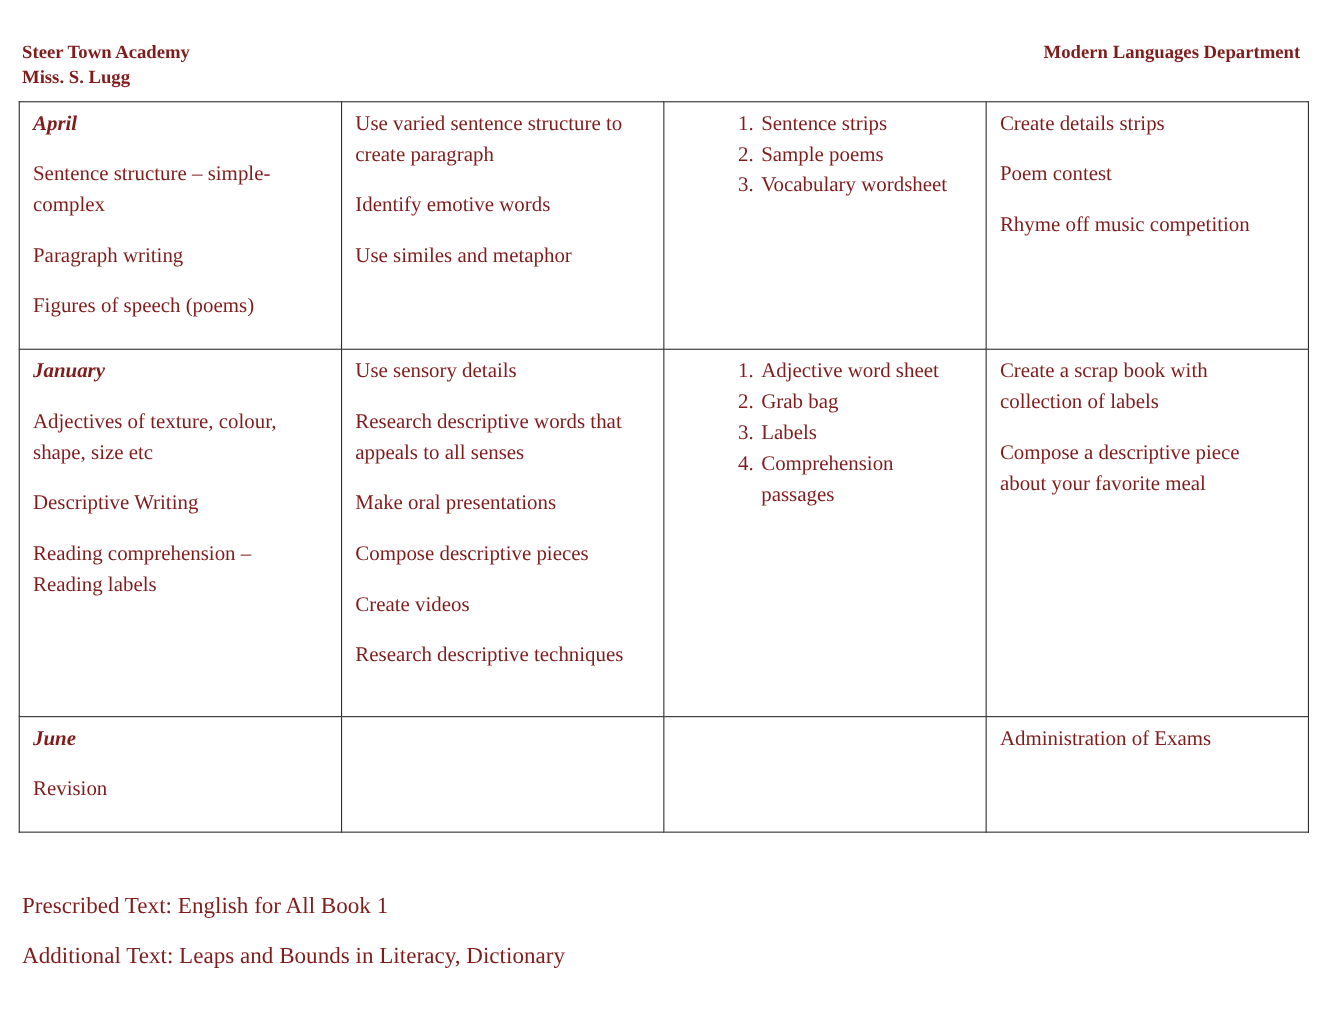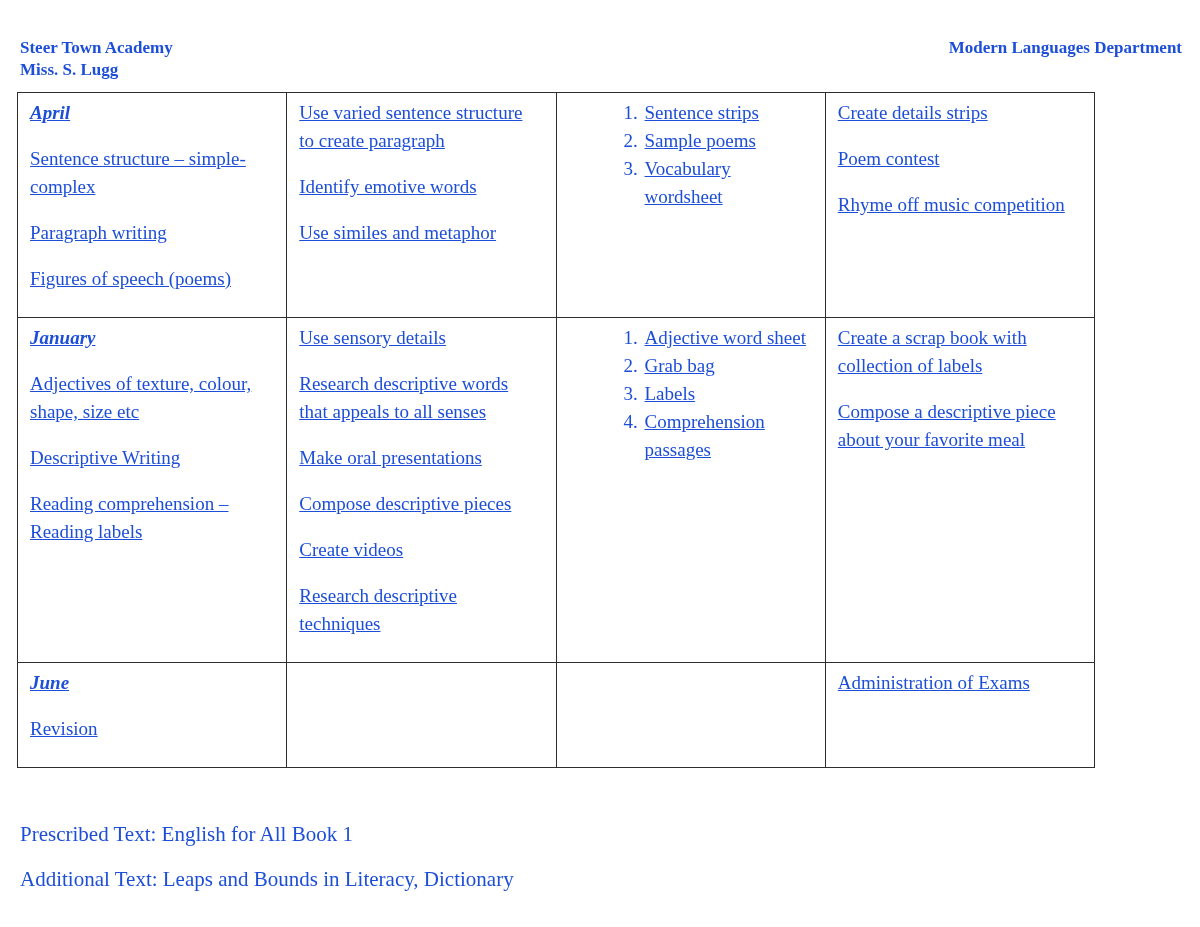--- a/index.html
+++ b/index.html
@@ -5,42 +5,41 @@
   html, body {
     margin: 0;
     padding: 0;
     background: #ffffff;
   }
   .page {
     position: relative;
     width: 1200px;
     height: 927px;
     background: #ffffff;
-    color: #1d4ed8;
+    color: #7f1d1d;
     font-family: "Liberation Serif", "DejaVu Serif", serif;
     overflow: hidden;
   }
   .doc-header {
     display: flex;
     justify-content: space-between;
     align-items: flex-start;
     padding: 37px 18px 0 20px;
     font-weight: bold;
     font-size: 17px;
     line-height: 22px;
   }
   .header-right .indent {
     padding-left: 7px;
   }
   table.curriculum {
     border-collapse: collapse;
     table-layout: fixed;
-    width: 1078px;
+    width: 1173px;
     margin: 11px 0 0 17px;
-    text-decoration: underline;
   }
   table.curriculum td {
     width: 25%;
     border: 1.6px solid #2e2e2e;
     vertical-align: top;
     padding: 6px 16px 6px 12px;
     font-size: 19px;
     line-height: 28px;
   }
   table.curriculum tr:nth-child(1) { height: 216px; }

